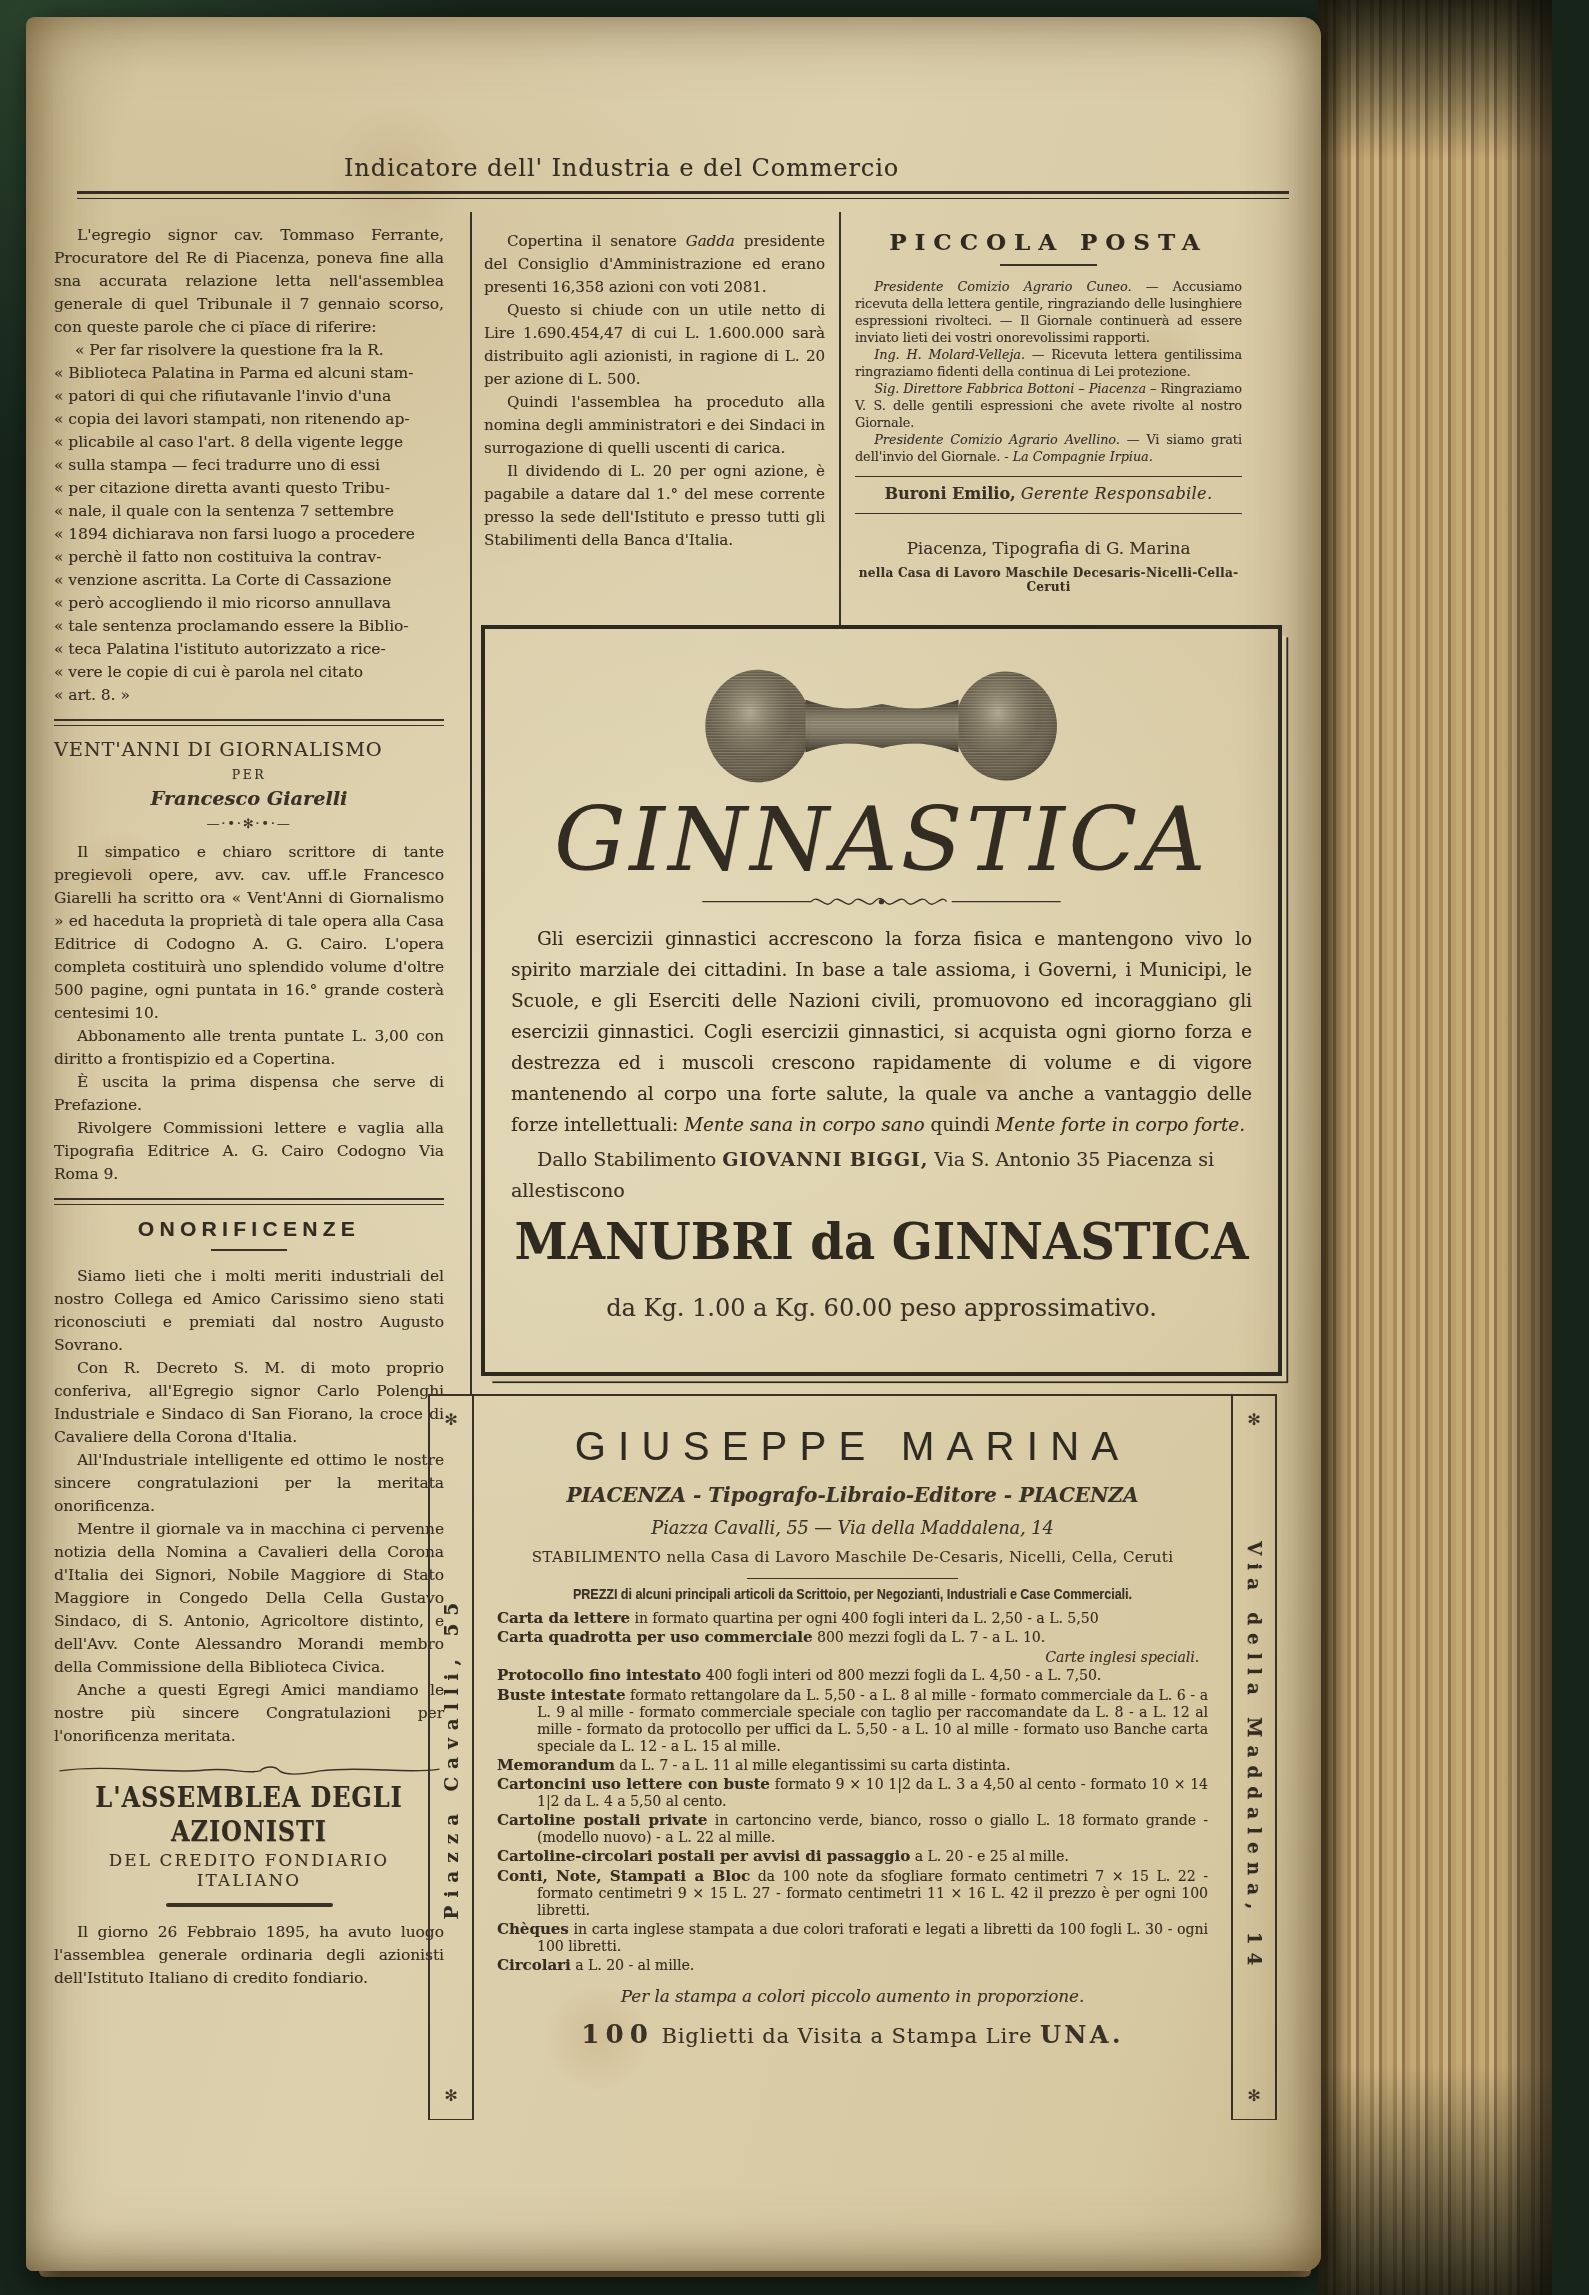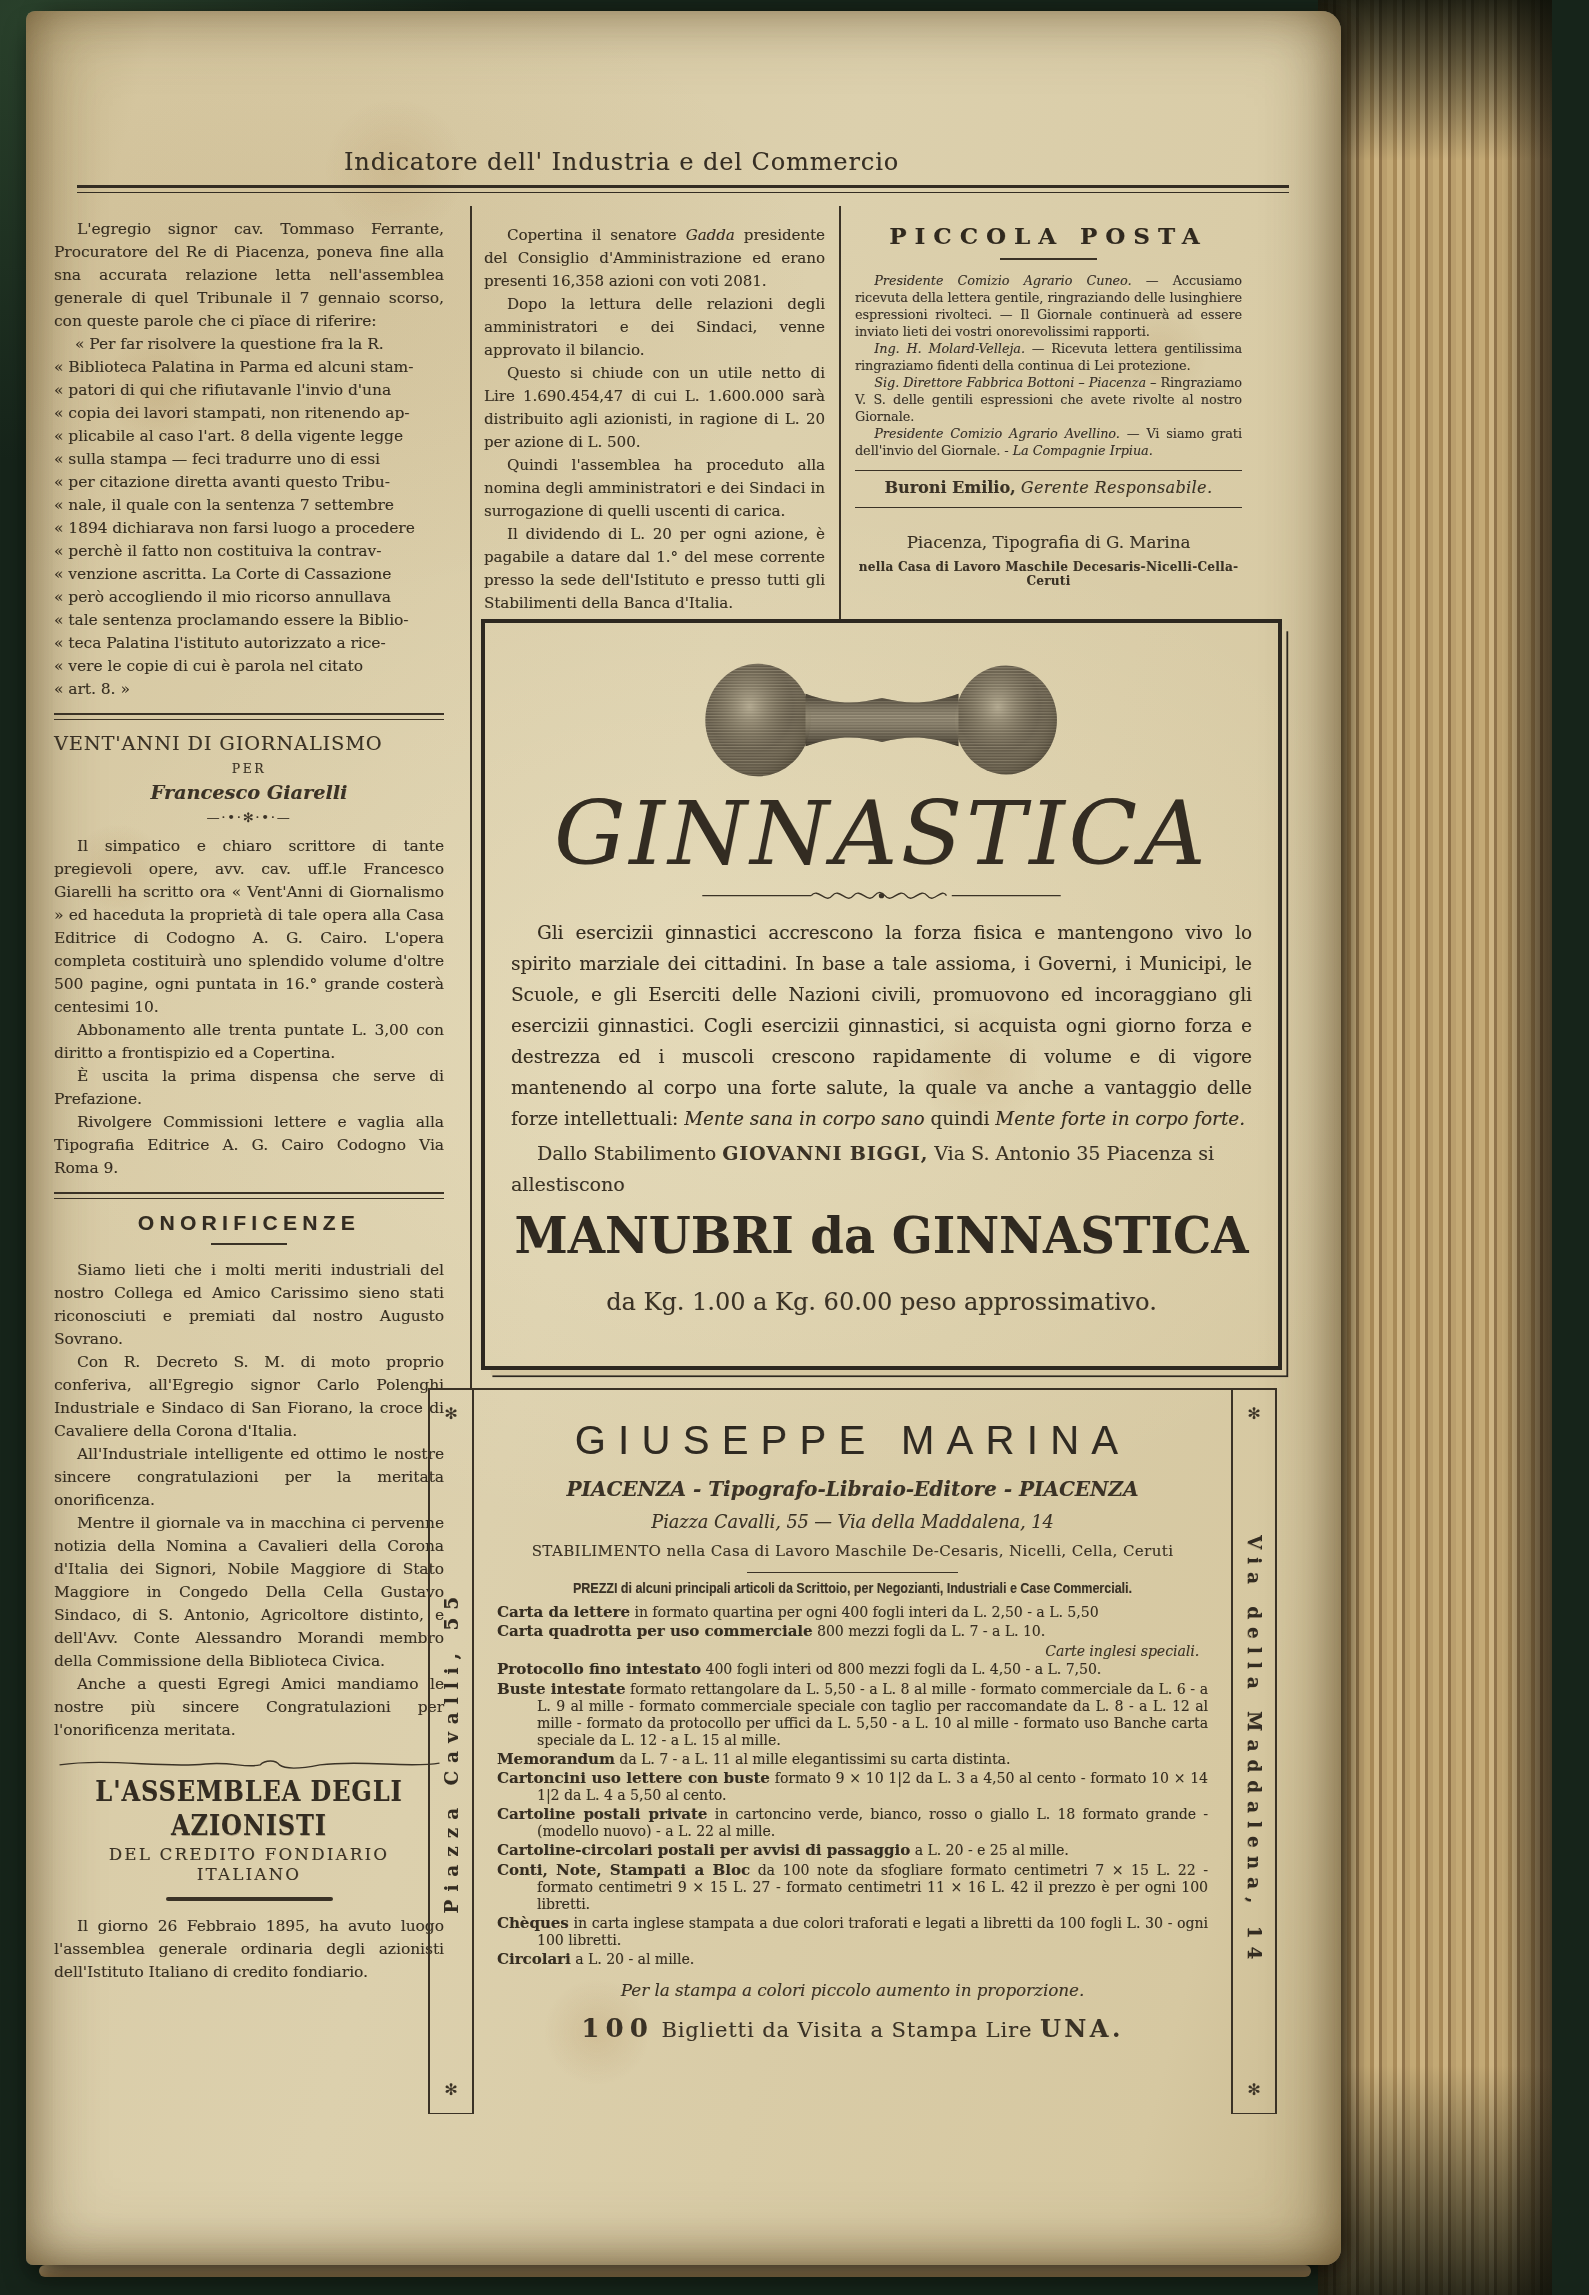--- a/index.html
+++ b/index.html
@@ -13,35 +13,34 @@
   
   .fore-edge{position:absolute;left:1318px;top:0;width:234px;height:2295px;
     background:
       linear-gradient(180deg, rgba(8,12,6,.85) 0%, rgba(8,12,6,0) 7%, rgba(8,12,6,0) 90%, rgba(8,12,6,.8) 100%),
       linear-gradient(90deg, rgba(60,40,12,.55) 0%, rgba(60,40,12,0) 14%, rgba(40,26,8,0) 78%, rgba(20,12,4,.7) 100%),
       repeating-linear-gradient(90deg,#c3a975 0 6.1px,#a88a58 6.1px 9.7px,#cdb483 9.7px 15px,#8f734a 15px 17.6px,#b99e6c 17.6px 23px);
   }
   .bottom-sliver{position:absolute;left:39px;top:2265px;width:1272px;height:12.3px;
     background:linear-gradient(180deg,#c6ae7e,#8f744a);border-radius:6.1px;}
   
-  .page{position:absolute;left:26px;top:11px;width:1295px;height:2254px;
+  .page{position:absolute;left:26px;top:17px;width:1295px;height:2254px;
     background:
       radial-gradient(ellipse 791px 457px at 18% 12%, rgba(140,100,40,.10), transparent 70%),
       radial-gradient(ellipse 966px 703px at 55% 45%, rgba(255,250,225,.25), transparent 75%),
       linear-gradient(105deg,#c6b68c 0%,#d7c9a3 7%,#dcd0ad 45%,#d6c8a1 88%,#c8b88e 100%);
     border-radius:8.8px 19.3px 16px 7px;
     box-shadow:
       inset 0 0 79px rgba(94,72,35,.32),
       inset -24.6px 0 61px -21px rgba(84,62,28,.55),
       inset 23px 0 58px -23px rgba(84,62,28,.5),
       inset 0 -17.6px 44px -21px rgba(84,62,28,.45),
       12.3px 0 23px -7px rgba(16,10,2,.7),
       0 16px 28px -8.8px rgba(8,6,2,.75);
     text-shadow:0.4px 0.4px 0.6px rgba(80,62,38,.35);
-    padding-left:20px;
   }
   .stains{position:absolute;inset:0;pointer-events:none;border-radius:inherit;
     background:
       radial-gradient(circle at 132px 378px, rgba(150,105,45,.16), transparent 53px),
       radial-gradient(circle at 92px 861px, rgba(150,105,45,.17), transparent 48px),
       radial-gradient(circle at 953px 1059px, rgba(160,110,50,.13), transparent 61px),
       radial-gradient(circle at 571px 2021px, rgba(150,100,40,.14), transparent 53px),
       radial-gradient(circle at 1133px 343px, rgba(150,100,40,.12), transparent 48px),
       radial-gradient(circle at 369px 158px, rgba(150,100,40,.12), transparent 70px);}
   
@@ -185,21 +184,20 @@
     </svg>
 
     <h2 class="h-assemblea">L'ASSEMBLEA DEGLI AZIONISTI</h2>
     <div class="h-assemblea2">DEL CREDITO FONDIARIO ITALIANO</div>
     <div class="h-assemblea-rule"></div>
     <p class="lc-p">Il giorno 26 Febbraio 1895, ha avuto luogo l'assemblea generale ordinaria degli azionisti dell'Istituto Italiano di credito fondiario.</p>
   </div>
 
   <div class="col-mid">
     <p class="mc-p"><span>Copertina il senatore </span><i>Gadda</i><span> presidente del Consiglio d'Amministrazione ed erano presenti 16,358 azioni con voti 2081.</span></p>
-    <p class="mc-p">Dopo la lettura delle relazioni degli amministratori e dei Sindaci, venne approvato il bilancio.</p>
     <p class="mc-p">Questo si chiude con un utile netto di Lire 1.690.454,47 di cui L. 1.600.000 sarà distribuito agli azionisti, in ragione di L. 20 per azione di L. 500.</p>
     <p class="mc-p">Quindi l'assemblea ha proceduto alla nomina degli amministratori e dei Sindaci in surrogazione di quelli uscenti di carica.</p>
     <p class="mc-p">Il dividendo di L. 20 per ogni azione, è pagabile a datare dal 1.° del mese corrente presso la sede dell'Istituto e presso tutti gli Stabilimenti della Banca d'Italia.</p>
   </div>
 
   <div class="col-right">
     <h2 class="posta-title">PICCOLA POSTA</h2>
     <div class="posta-rule"></div>
     <p class="posta-item"><i class="lead">Presidente Comizio Agrario Cuneo.</i><span> — Accusiamo ricevuta della lettera gentile, ringraziando delle lusinghiere espressioni rivolteci. — Il Giornale continuerà ad essere inviato lieti dei vostri onorevolissimi rapporti.</span></p>
     <p class="posta-item"><i class="lead">Ing. H. Molard-Velleja.</i><span> — Ricevuta lettera gentilissima ringraziamo fidenti della continua di Lei protezione.</span></p>

